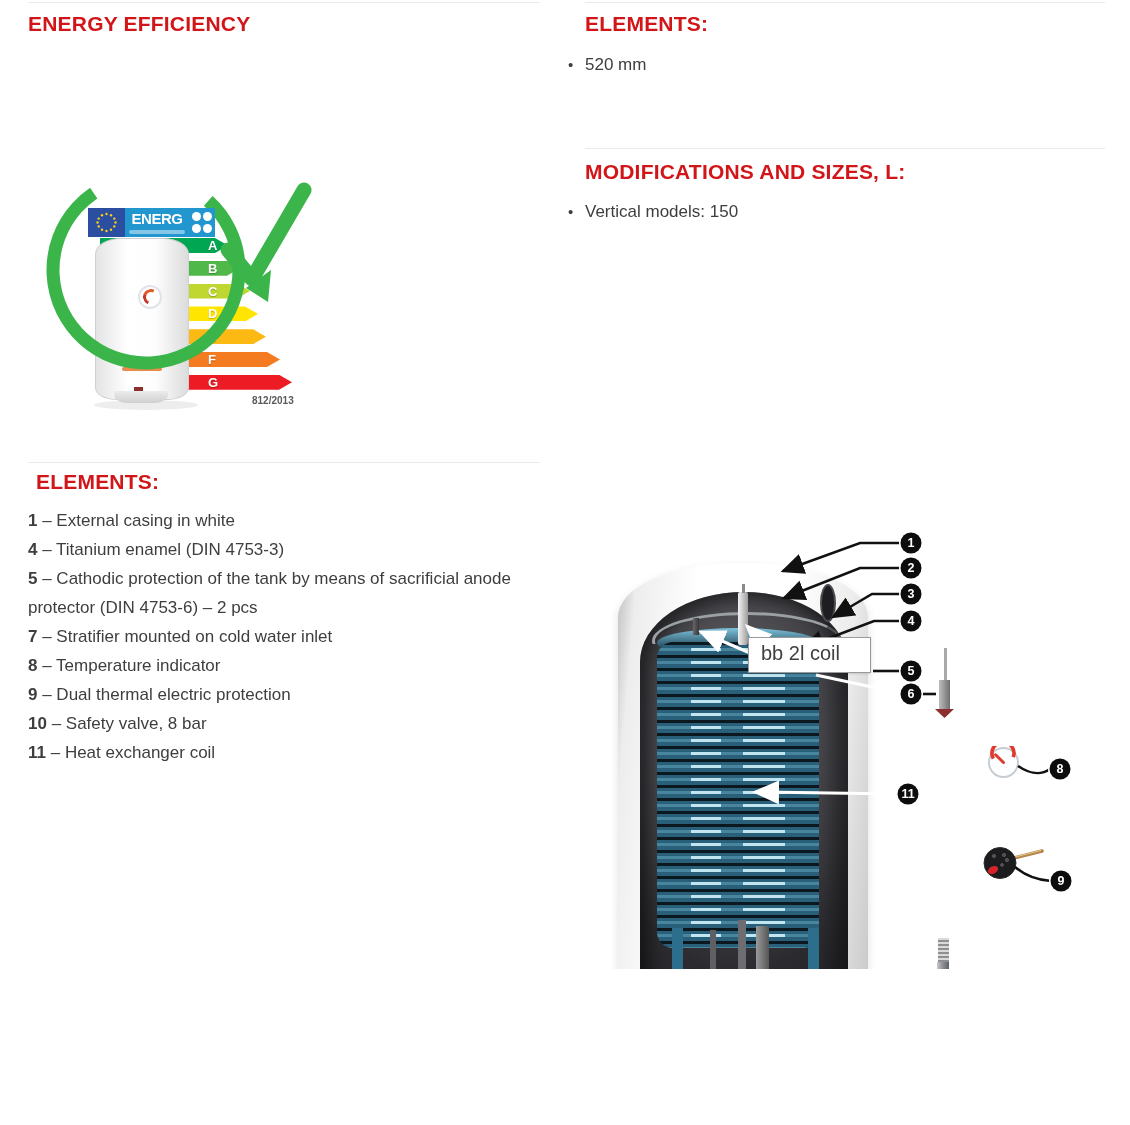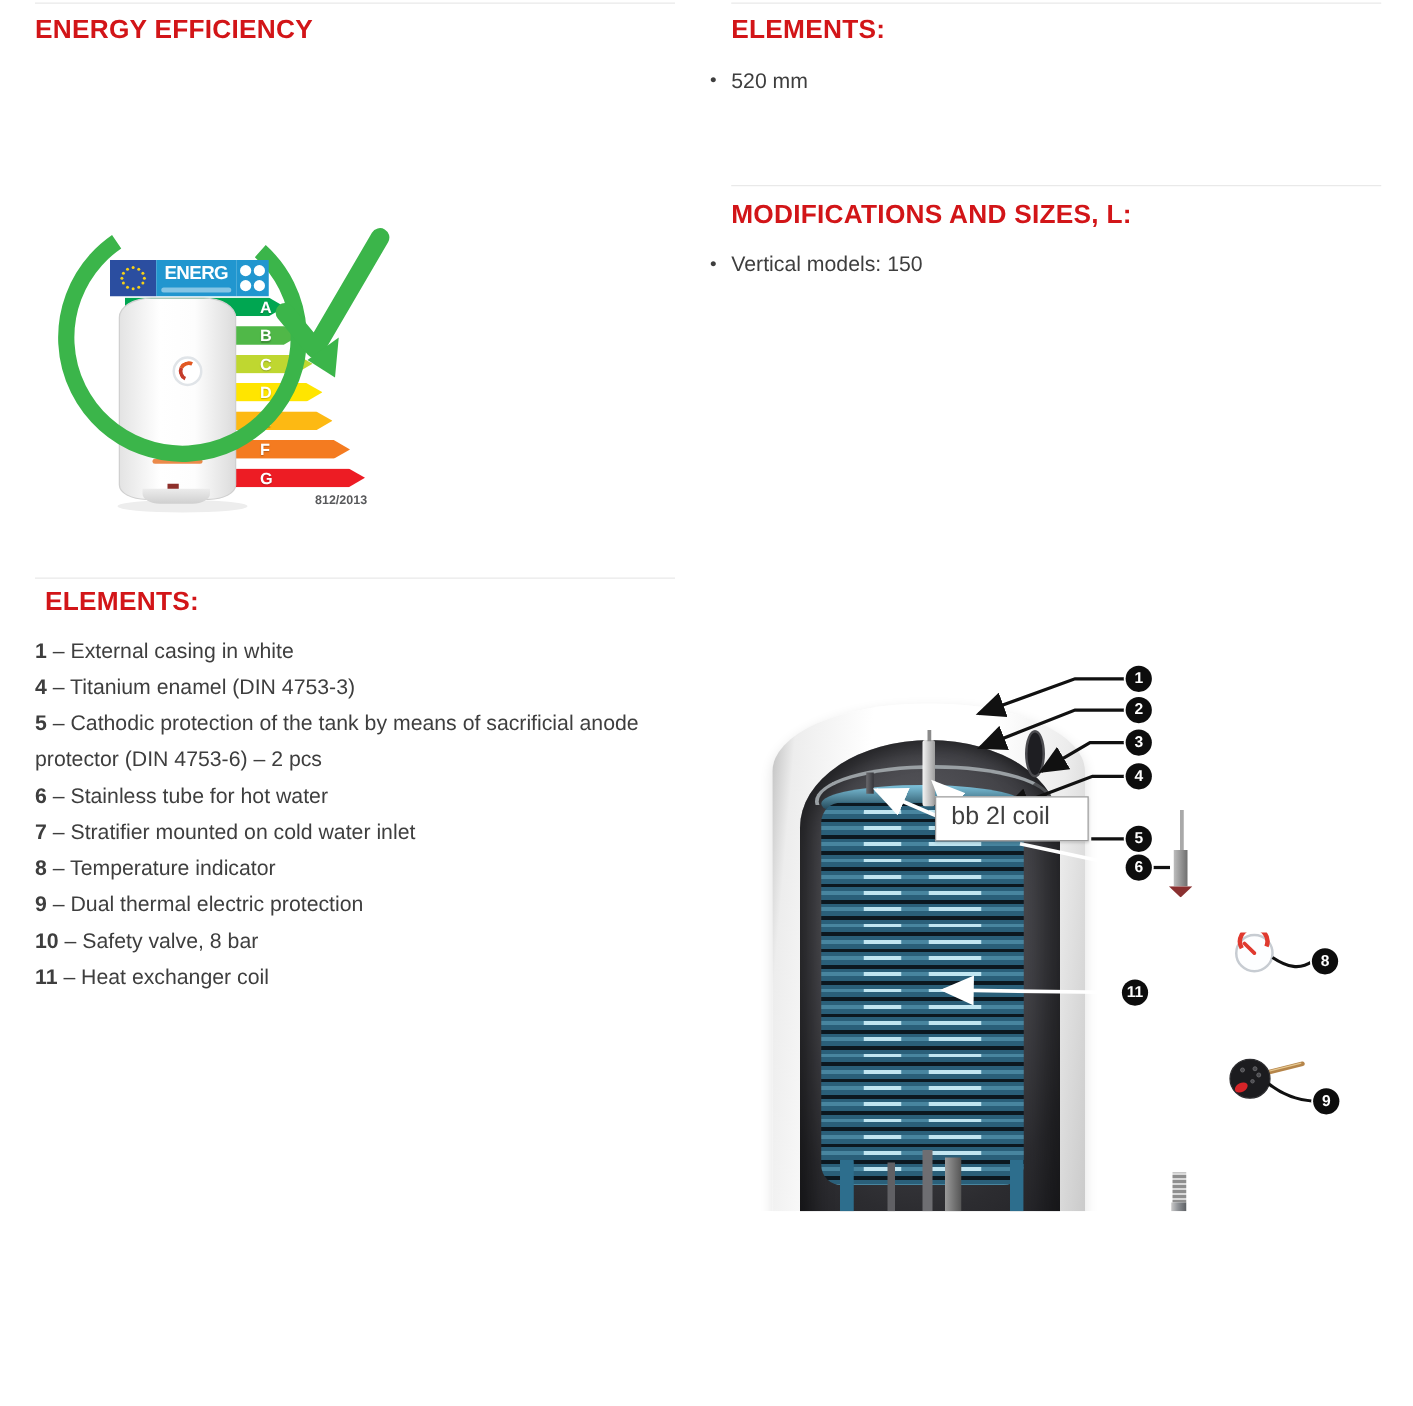--- a/index.html
+++ b/index.html
@@ -180,21 +180,20 @@
     </div>
     <div id="reg-num">812/2013</div>
   </div>
 
   <div class="divider" style="left:28px;top:462px;width:512px;"></div>
   <div class="h-red" style="left:36px;top:470px;text-align:right;">ELEMENTS:</div>
   <ul id="elements-list">
       <li><b>1</b> – External casing in white</li>
       <li><b>4</b> – Titanium enamel (DIN 4753-3)</li>
       <li><b>5</b> – Cathodic protection of the tank by means of sacrificial anode protector (DIN 4753-6) – 2 pcs</li>
-      <li><b>6</b> – Stainless tube for hot water</li>
       <li><b>7</b> – Stratifier mounted on cold water inlet</li>
       <li><b>8</b> – Temperature indicator</li>
       <li><b>9</b> – Dual thermal electric protection</li>
       <li><b>10</b> – Safety valve, 8 bar</li>
       <li><b>11</b> – Heat exchanger coil</li>
     </ul>
 
   <div class="topline" style="left:585px;width:520px;"></div>
   <div class="h-red" style="left:585px;top:12px;">ELEMENTS:</div>
   <ul class="bullets" style="left:568px;top:49px;width:520px;">

